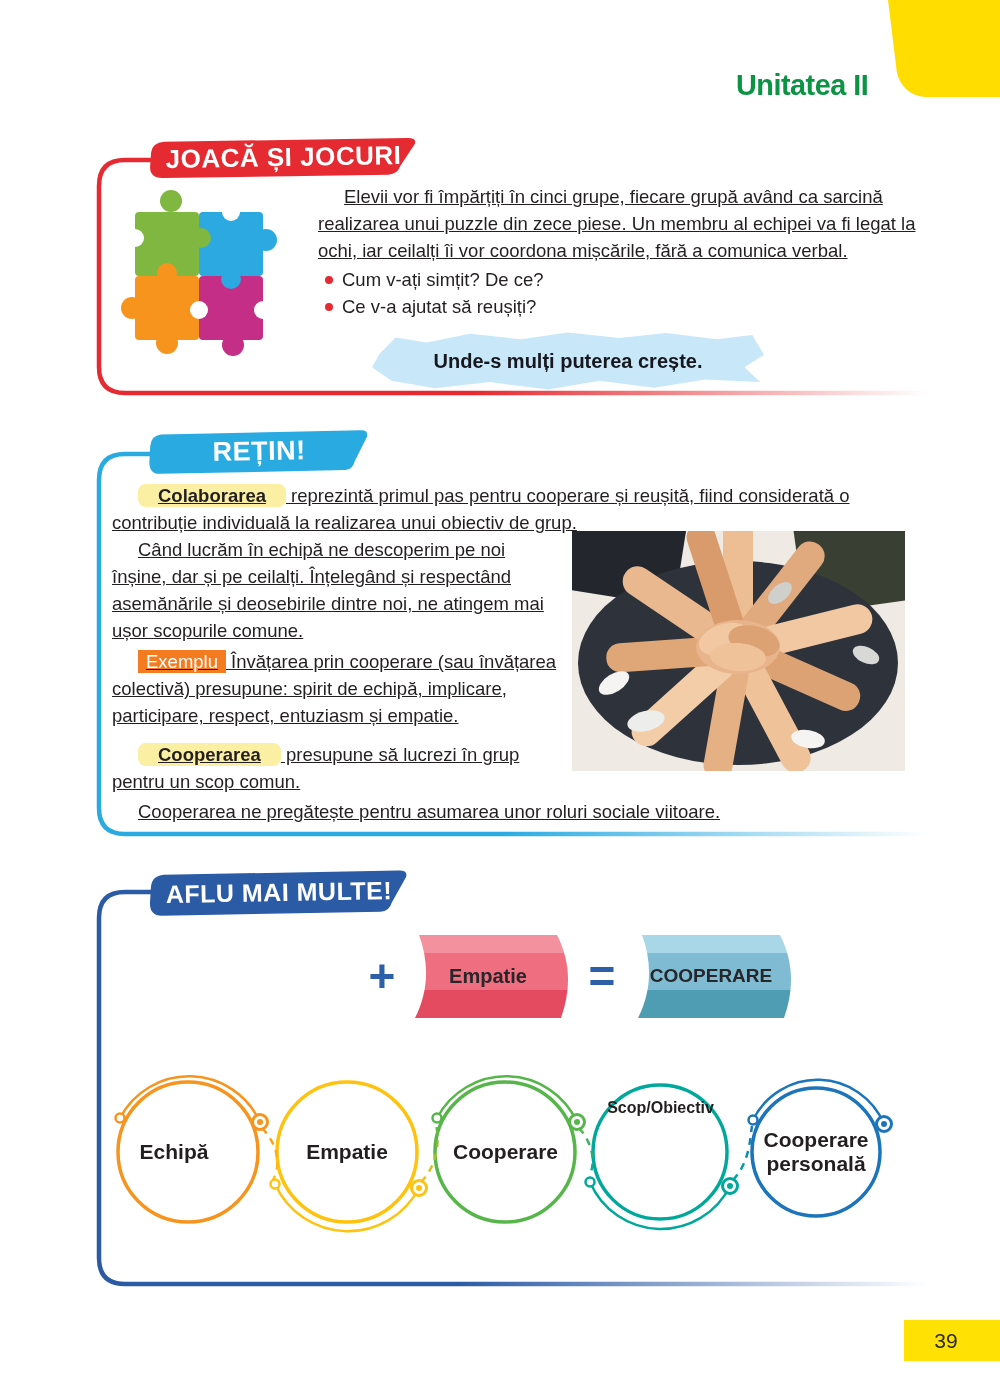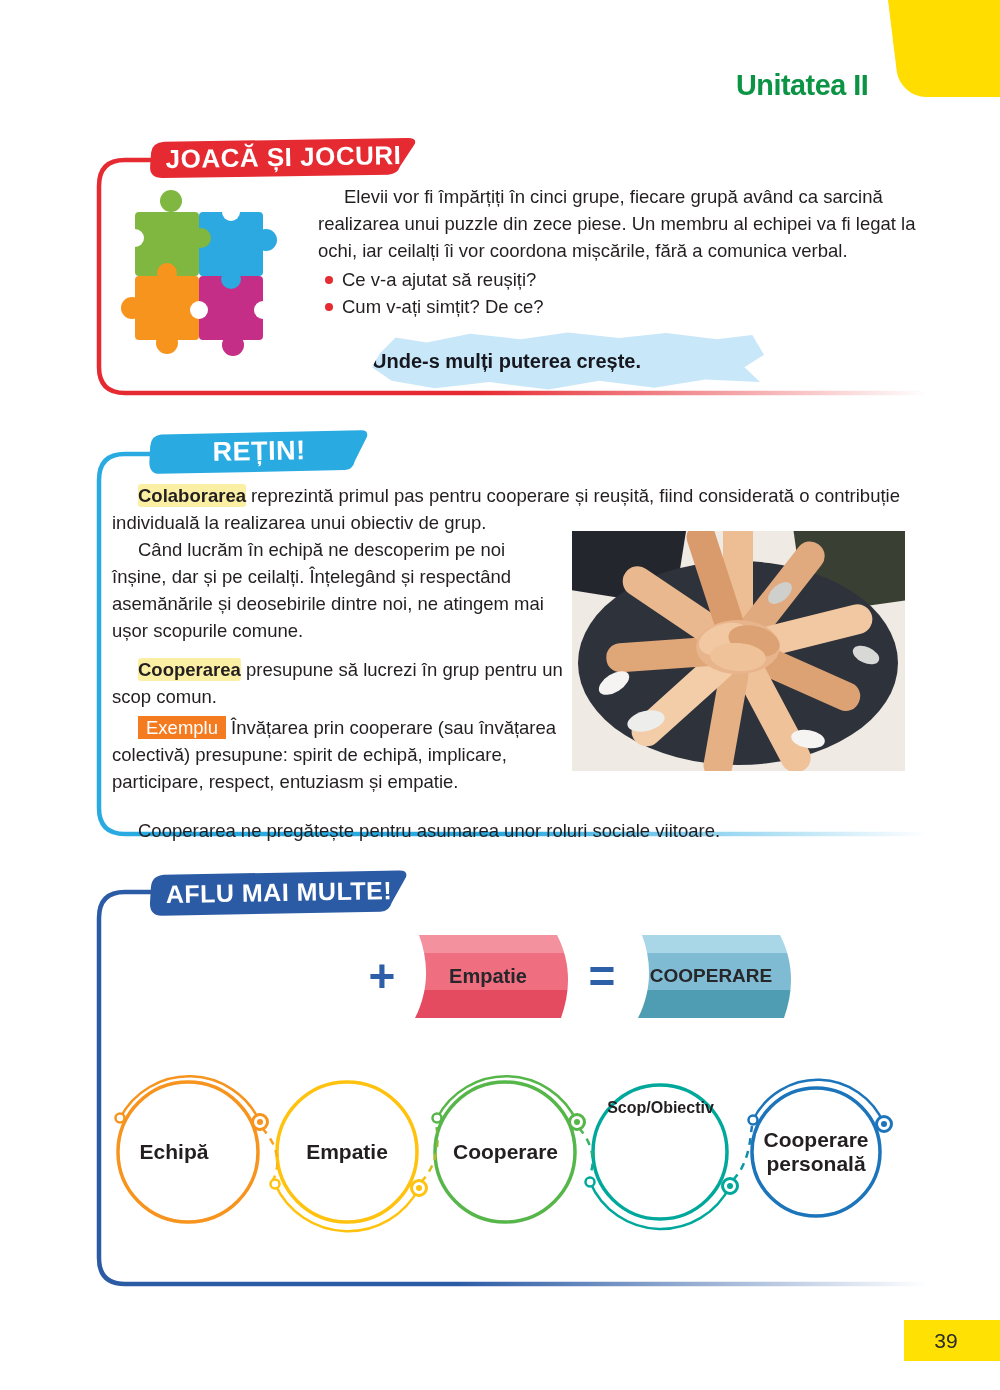--- a/index.html
+++ b/index.html
@@ -21,32 +21,32 @@
   
   .banner{position:absolute;}
   .banner svg{position:absolute;inset:0;width:100%;height:100%;}
   .banner span{
     position:relative;display:flex;align-items:center;justify-content:center;
     height:100%;color:#fff;font-weight:bold;letter-spacing:0.5px;
     transform:rotate(-1deg);white-space:nowrap;
   }
   
   .bodytext{font-size:18.5px;line-height:27px;}
-  .bodytext p{margin:0;}
+  .bodytext p{margin:0;text-decoration:underline;}
   .indent{text-indent:26px;}
-  .hl{background:#FBEFA3;padding:1px 0;border-radius:3px;font-weight:bold;}
+  .hl{background:#FBEFA3;padding:1px 20px;border-radius:8px;font-weight:bold;}
   .chip{background:#F47B20;color:#ffffff;padding:1px 8px;font-weight:normal;}
   .bullet{position:relative;padding-left:24px;line-height:27px;}
   .bullet .dot{
     position:absolute;left:7px;top:10px;width:8px;height:8px;border-radius:50%;
     background:#E62A31;
   }
   .splash{
     position:absolute;left:372px;top:330px;width:392px;height:62px;
-    background:#C8E7F8;display:flex;align-items:center;justify-content:flex-start;
+    background:#C8E7F8;display:flex;align-items:center;justify-content:center;
     clip-path:polygon(2% 38%,6% 12%,14% 20%,25% 6%,38% 15%,50% 4%,63% 13%,75% 5%,88% 15%,97% 8%,100% 40%,95% 60%,99% 84%,85% 80%,72% 93%,58% 82%,45% 96%,30% 84%,16% 94%,5% 82%,0% 60%);
   }
   .splash span{font-weight:bold;font-size:20px;color:#17171F;}
   
   .ribbon{position:absolute;width:166px;height:92px;}
   .ribbon svg{position:absolute;inset:0;width:100%;height:100%;}
   .ribbon span{
     position:relative;display:flex;align-items:center;justify-content:center;
     height:100%;font-weight:bold;font-size:20px;color:#26262B;
   }
@@ -111,25 +111,25 @@
     <circle cx="118" cy="24" r="9" fill="#ffffff"></circle>
     <circle cx="86" cy="122" r="9" fill="#ffffff"></circle>
     <circle cx="150" cy="122" r="9" fill="#ffffff"></circle>
   </svg>
 
   <div class="abs bodytext" style="left:318px;top:183px;width:602px">
     <p class="indent">Elevii vor fi împărțiți în cinci grupe, fiecare grupă având ca sarcină realizarea unui puzzle din zece piese. Un membru al echipei va fi legat la ochi, iar ceilalți îi vor coordona mișcările, fără a comunica verbal.</p>
     <div style="margin-top:2px">
       <div class="bullet">
         <span class="dot"></span>
-        <span>Ce v-a ajutat să reușiți?</span>
+        <span>Cum v-ați simțit? De ce?</span>
       </div>
       <div class="bullet">
         <span class="dot"></span>
-        <span>Cum v-ați simțit? De ce?</span>
+        <span>Ce v-a ajutat să reușiți?</span>
       </div>
     </div>
   </div>
 
   <div class="splash">
     <span>Unde-s mulți puterea crește.</span>
   </div>
 
   <svg class="abs" style="left:93px;top:450px" width="907" height="392">
     <defs>
@@ -198,27 +198,27 @@
     <ellipse cx="236" cy="208" rx="17" ry="9" fill="#F5F4F2" transform="rotate(10 236 208)"></ellipse>
     <ellipse cx="294" cy="124" rx="14" ry="8" fill="#D8D8D6" transform="rotate(24 294 124)"></ellipse>
     <ellipse cx="208" cy="62" rx="14" ry="8" fill="#CFCFCB" transform="rotate(-40 208 62)"></ellipse>
   </svg>
 
   <div class="abs bodytext" style="left:112px;top:482px;width:802px">
     <p class="indent" style="line-height:27px">
       <span class="hl">Colaborarea</span><span> reprezintă primul pas pentru cooperare și reușită, fiind considerată o contribuție individuală la realizarea unui obiectiv de grup.</span>
     </p>
     <p class="indent" style="width:452px;">Când lucrăm în echipă ne descoperim pe noi înșine, dar și pe ceilalți. Înțelegând și respectând asemănările și deosebirile dintre noi, ne atingem mai ușor scopurile comune.</p>
+    <p class="indent" style="width:452px;margin-top:4px">
+      <span class="chip">Exemplu</span><span> Învățarea prin cooperare (sau învățarea colectivă) presupune: spirit de echipă, implicare, participare, respect, entuziasm și empatie.</span>
+    </p>
     <p class="indent" style="width:452px;margin-top:12px">
       <span class="hl">Cooperarea</span><span> presupune să lucrezi în grup pentru un scop comun.</span>
     </p>
-    <p class="indent" style="width:452px;margin-top:4px">
-      <span class="chip">Exemplu</span><span> Învățarea prin cooperare (sau învățarea colectivă) presupune: spirit de echipă, implicare, participare, respect, entuziasm și empatie.</span>
-    </p>
-    <p class="indent" style="margin-top:22px">Cooperarea ne pregătește pentru asumarea unor roluri sociale viitoare.</p>
+    <p class="indent" style="margin-top:3px">Cooperarea ne pregătește pentru asumarea unor roluri sociale viitoare.</p>
   </div>
 
   <svg class="abs" style="left:93px;top:888px" width="907" height="404">
     <defs>
       <linearGradient id="gradRoyal" gradientUnits="userSpaceOnUse" x1="0" y1="0" x2="907" y2="0">
         <stop offset="0" stop-color="#2B5BA5"></stop>
         <stop offset="0.40" stop-color="#2B5BA5"></stop>
         <stop offset="0.92" stop-color="#2B5BA5" stop-opacity="0"></stop>
       </linearGradient>
     </defs>

